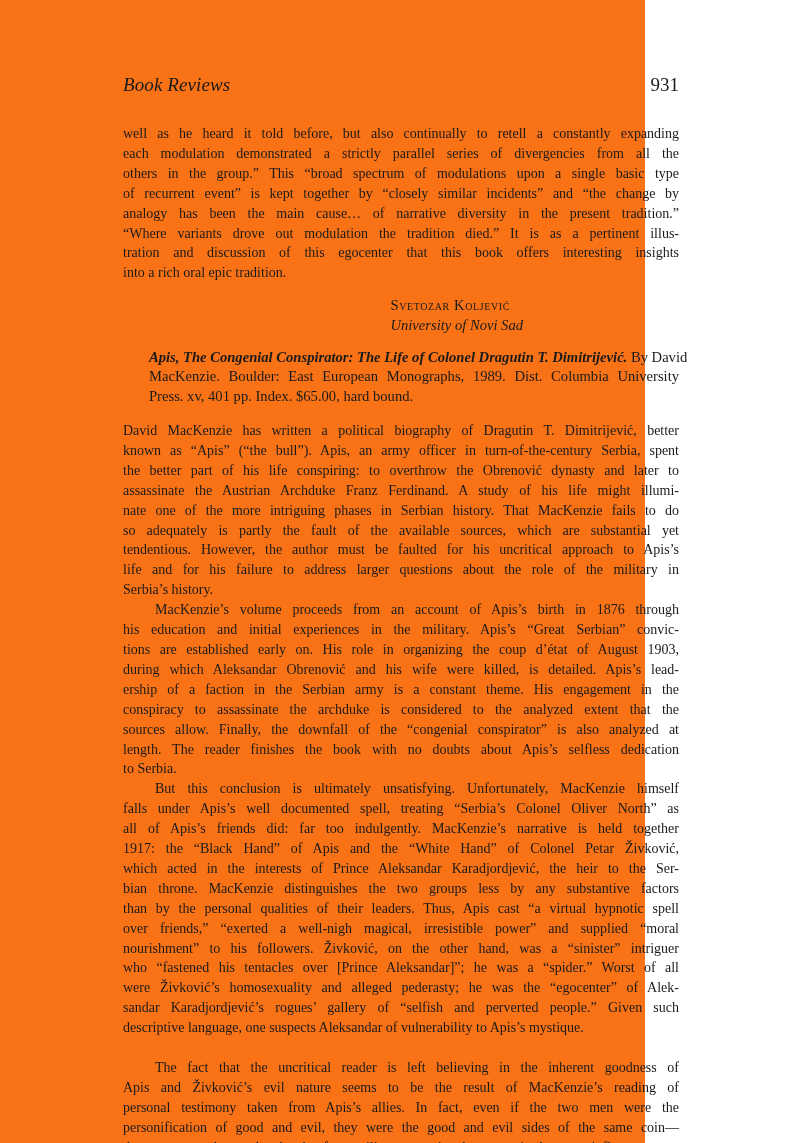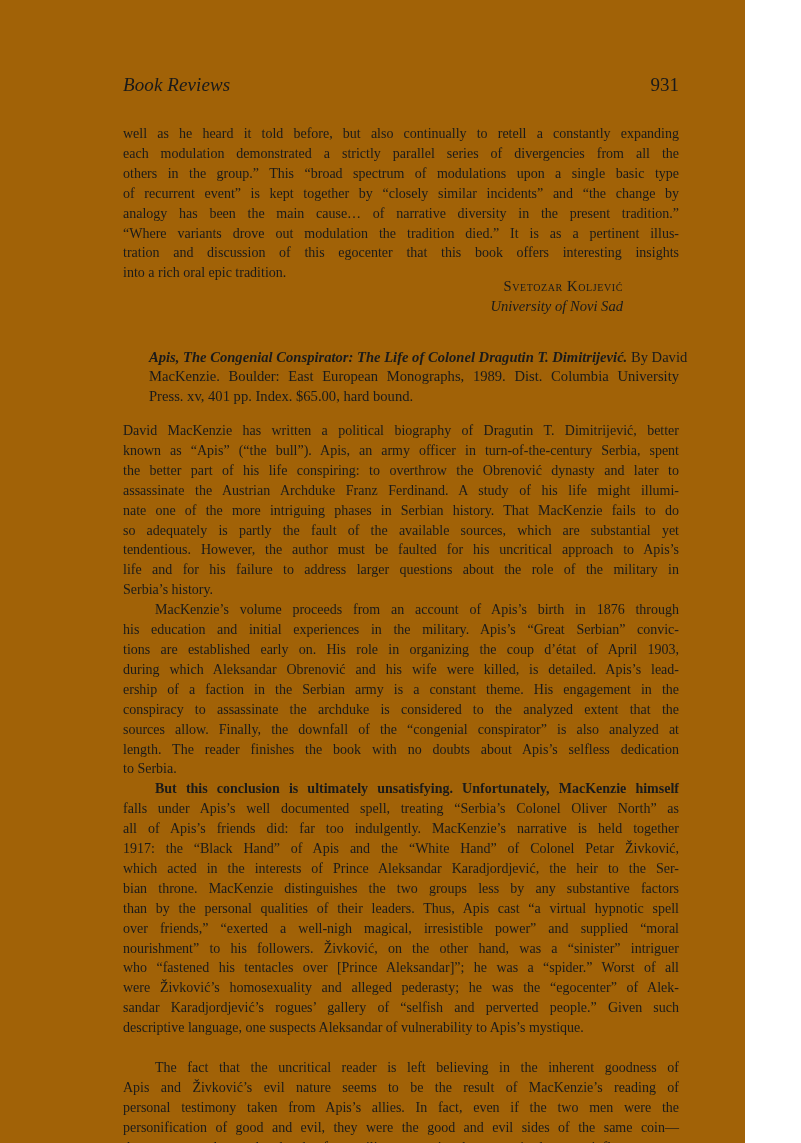--- a/index.html
+++ b/index.html
@@ -1,40 +1,40 @@
 <!DOCTYPE html>
 <html><head>
   <meta charset="utf-8">
   <style>
     html, body { margin: 0; padding: 0; background: #ffffff; }
     body { width: 801px; height: 1143px; position: relative; overflow: hidden; }
     .page {
-      position: absolute; left: 0; top: 0; width: 745px; height: 1143px;
-      background: #a16207; color: #1a1a1a;
+      position: absolute; left: 0; top: 0; width: 645px; height: 1143px;
+      background: #f97316; color: #1a1a1a;
       font-family: "Liberation Serif", "DejaVu Serif", serif;
     }
     .header {
       position: absolute; left: 123px; top: 74px; width: 556px; height: 26px;
     }
     .running-head {
       position: absolute; left: 0; top: 0;
       font-style: italic; font-size: 19px; letter-spacing: 0.1px;
     }
     .page-number {
       position: absolute; right: 0; top: 0;
       font-size: 19px;
     }
     .col {
       position: absolute; left: 123px; width: 556px;
       font-size: 14px; line-height: 19.9px; text-align: justify;
       hyphens: manual;
     }
     .cont { top: 124px; }
     .signature {
-      position: absolute; right: 122px; top: 277px; text-align: right;
+      position: absolute; right: 122px; top: 296px; 
       font-size: 14.6px; line-height: 19.9px;
     }
     .sig-name { font-variant: small-caps; letter-spacing: 0.6px; }
     .sig-aff { font-style: italic; }
     .citation {
       position: absolute; left: 123px; width: 556px; top: 348px;
       font-size: 14.6px; line-height: 19.4px; text-align: justify;
       padding-left: 26px; text-indent: -26px; box-sizing: border-box;
     }
     .cit-title { font-style: italic; font-weight: bold; }
@@ -83,30 +83,30 @@
         <span class="line">assassinate the Austrian Archduke Franz Ferdinand. A study of his life might illumi-</span>
         <span class="line">nate one of the more intriguing phases in Serbian history. That MacKenzie fails to do</span>
         <span class="line">so adequately is partly the fault of the available sources, which are substantial yet</span>
         <span class="line">tendentious. However, the author must be faulted for his uncritical approach to Apis’s</span>
         <span class="line">life and for his failure to address larger questions about the role of the military in</span>
         <span class="line last">Serbia’s history.</span>
       </div>
       <div>
         <span class="line" style="padding-left: 32px;">MacKenzie’s volume proceeds from an account of Apis’s birth in 1876 through</span>
         <span class="line">his education and initial experiences in the military. Apis’s “Great Serbian” convic-</span>
-        <span class="line">tions are established early on. His role in organizing the coup d’état of April 1903,</span>
+        <span class="line">tions are established early on. His role in organizing the coup d’état of August 1903,</span>
         <span class="line">during which Aleksandar Obrenović and his wife were killed, is detailed. Apis’s lead-</span>
         <span class="line">ership of a faction in the Serbian army is a constant theme. His engagement in the</span>
         <span class="line">conspiracy to assassinate the archduke is considered to the analyzed extent that the</span>
         <span class="line">sources allow. Finally, the downfall of the “congenial conspirator” is also analyzed at</span>
         <span class="line">length. The reader finishes the book with no doubts about Apis’s selfless dedication</span>
         <span class="line last">to Serbia.</span>
       </div>
       <div>
-        <span class="line" style="padding-left: 32px; font-weight: bold;">But this conclusion is ultimately unsatisfying. Unfortunately, MacKenzie himself</span>
+        <span class="line" style="padding-left: 32px;">But this conclusion is ultimately unsatisfying. Unfortunately, MacKenzie himself</span>
         <span class="line">falls under Apis’s well documented spell, treating “Serbia’s Colonel Oliver North” as</span>
         <span class="line">all of Apis’s friends did: far too indulgently. MacKenzie’s narrative is held together</span>
         <span class="line">1917: the “Black Hand” of Apis and the “White Hand” of Colonel Petar Živković,</span>
         <span class="line">which acted in the interests of Prince Aleksandar Karadjordjević, the heir to the Ser-</span>
         <span class="line">bian throne. MacKenzie distinguishes the two groups less by any substantive factors</span>
         <span class="line">than by the personal qualities of their leaders. Thus, Apis cast “a virtual hypnotic spell</span>
         <span class="line">over friends,” “exerted a well-nigh magical, irresistible power” and supplied “moral</span>
         <span class="line">nourishment” to his followers. Živković, on the other hand, was a “sinister” intriguer</span>
         <span class="line">who “fastened his tentacles over [Prince Aleksandar]”; he was a “spider.” Worst of all</span>
         <span class="line">were Živković’s homosexuality and alleged pederasty; he was the “egocenter” of Alek-</span>

